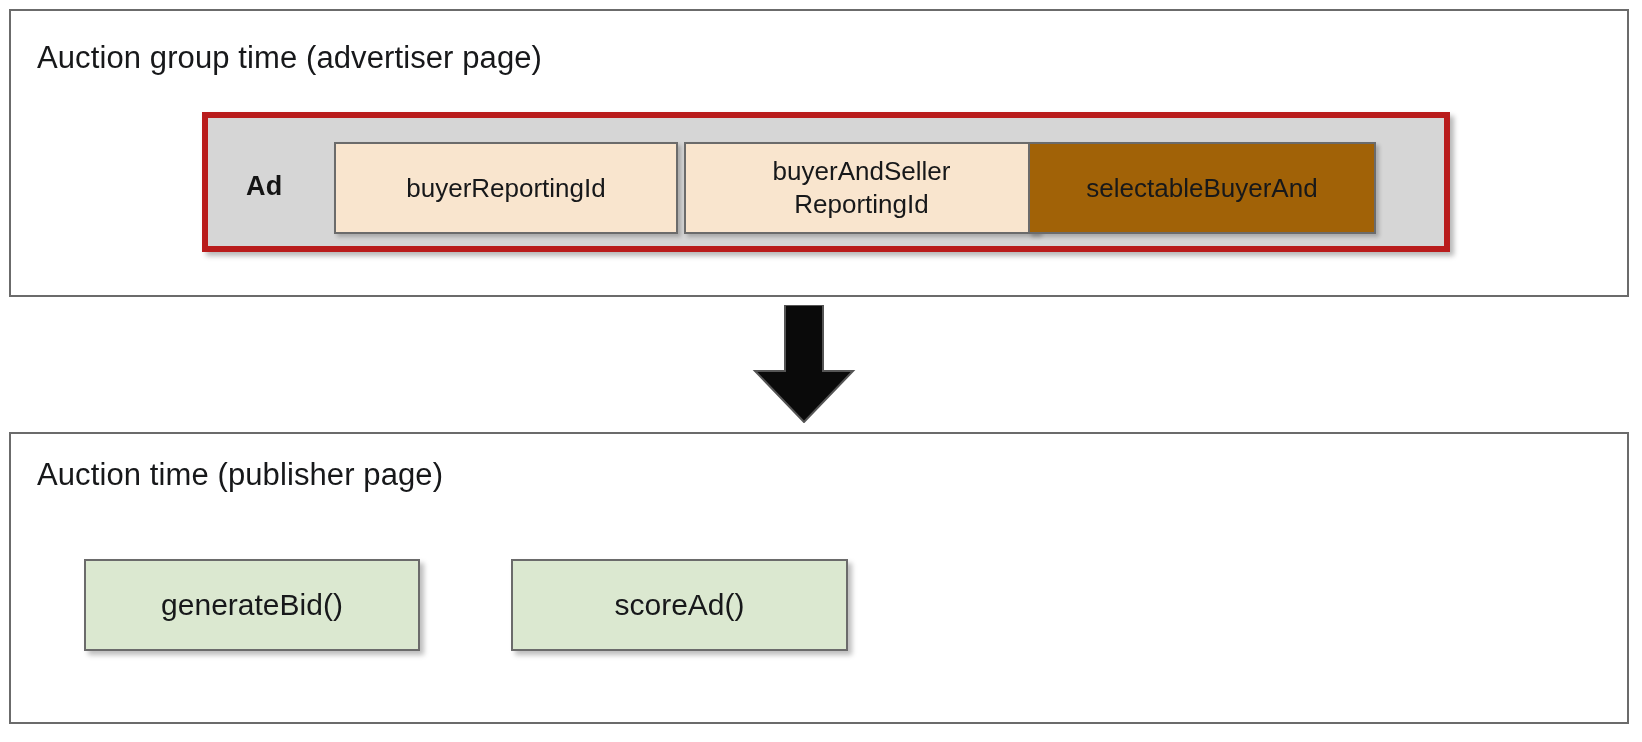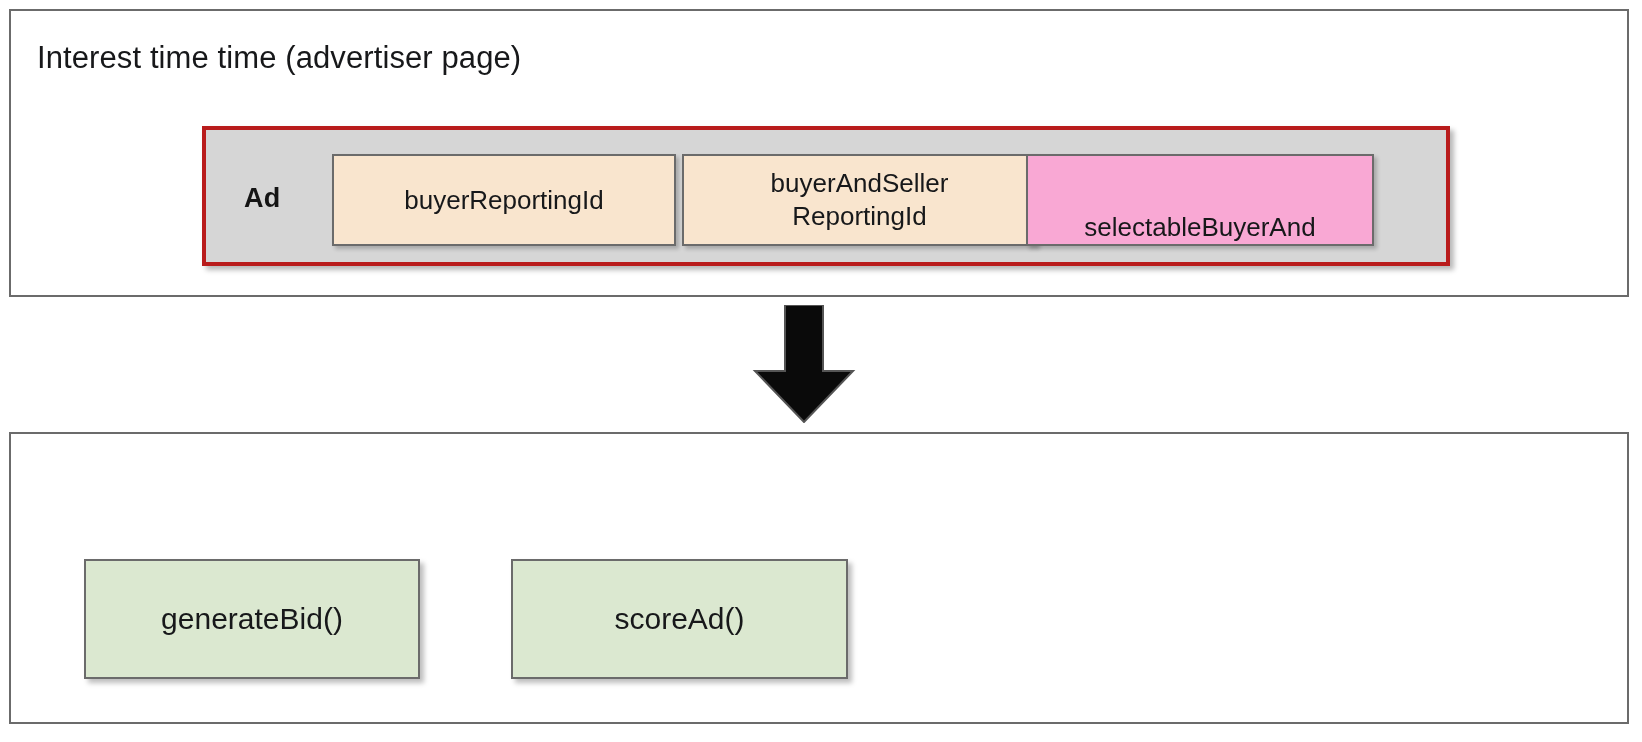--- a/index.html
+++ b/index.html
@@ -52,25 +52,25 @@
     color: #17181a;
     white-space: nowrap;
   }
   .phase-panel.top .phase-title { top: 28px; }
   .phase-panel.bottom .phase-title { top: 22px; }
 
   
   .ad-group {
     position: absolute;
     left: 191px;
-    top: 115px;
+    top: 101px;
     width: 1248px;
     height: 140px;
     background: #d6d6d6;
-    border: 4px solid #b91c1c;
+    border: 6px solid #b91c1c;
     box-sizing: border-box;
     box-shadow: 4px 4px 5px rgba(0,0,0,0.28);
   }
   .ad-label {
     position: absolute;
     left: 38px;
     top: 53px;
     font-size: 27px;
     font-weight: bold;
     color: #141414;
@@ -86,40 +86,40 @@
     display: flex;
     align-items: center;
     justify-content: center;
     text-align: center;
     font-size: 26px;
     line-height: 33px;
     color: #17181a;
     box-shadow: 3px 3px 4px rgba(0,0,0,0.22);
   }
   .field-box.fill-light { background: #f9e5ce; }
-  .field-box.fill-dark  { background: #f9a8d4; align-items: flex-end; }
+  .field-box.fill-dark  { background: #a16207; }
 
   .field-box.f0 { left: 126px;  width: 344px; }
   .field-box.f1 { left: 476px;  width: 355px; }
   .field-box.f2 { left: 820px;  width: 348px; }
 
   
   .flow-arrow {
     position: absolute;
     left: 752px;
     top: 305px;
     width: 104px;
     height: 118px;
   }
 
   
   .fn-box {
     position: absolute;
     top: 125px;
-    height: 120px;
+    height: 92px;
     background: #dbe8d0;
     border: 2px solid #6b6b6b;
     box-sizing: border-box;
     display: flex;
     align-items: center;
     justify-content: center;
     font-size: 30px;
     color: #17181a;
     box-shadow: 4px 4px 5px rgba(0,0,0,0.26);
     white-space: nowrap;
@@ -129,21 +129,21 @@
   .fn-box.n2 { left: 839px;  width: 337px; }
   .fn-box.n3 { left: 1222px; width: 337px; }
 </style>
 </head>
 <body>
 
 <div class="canvas">
 
   <div class="phase-panel top">
 
-    <div class="phase-title">Interest time time (advertiser page)</div>
+    <div class="phase-title">Auction group time (advertiser page)</div>
 
     <div class="ad-group">
 
       <div class="ad-label">Ad</div>
 
       <div class="field-box fill-light f0">
         <span>buyerReportingId</span>
       </div>
 
       <div class="field-box fill-light f1">
@@ -161,20 +161,21 @@
 
     </div>
   </div>
 
   <svg class="flow-arrow" viewBox="0 0 104 118">
     <polygon points="33,0 71,0 71,66 101,66 52,117 3,66 33,66" fill="#0a0a0a" stroke="#555555" stroke-width="2"></polygon>
   </svg>
 
   <div class="phase-panel bottom">
 
+    <div class="phase-title">Auction time (publisher page)</div>
 
     <div class="fn-box n0">
       <span>generateBid()</span>
     </div>
 
     <div class="fn-box n1">
       <span>scoreAd()</span>
     </div>
 
 

